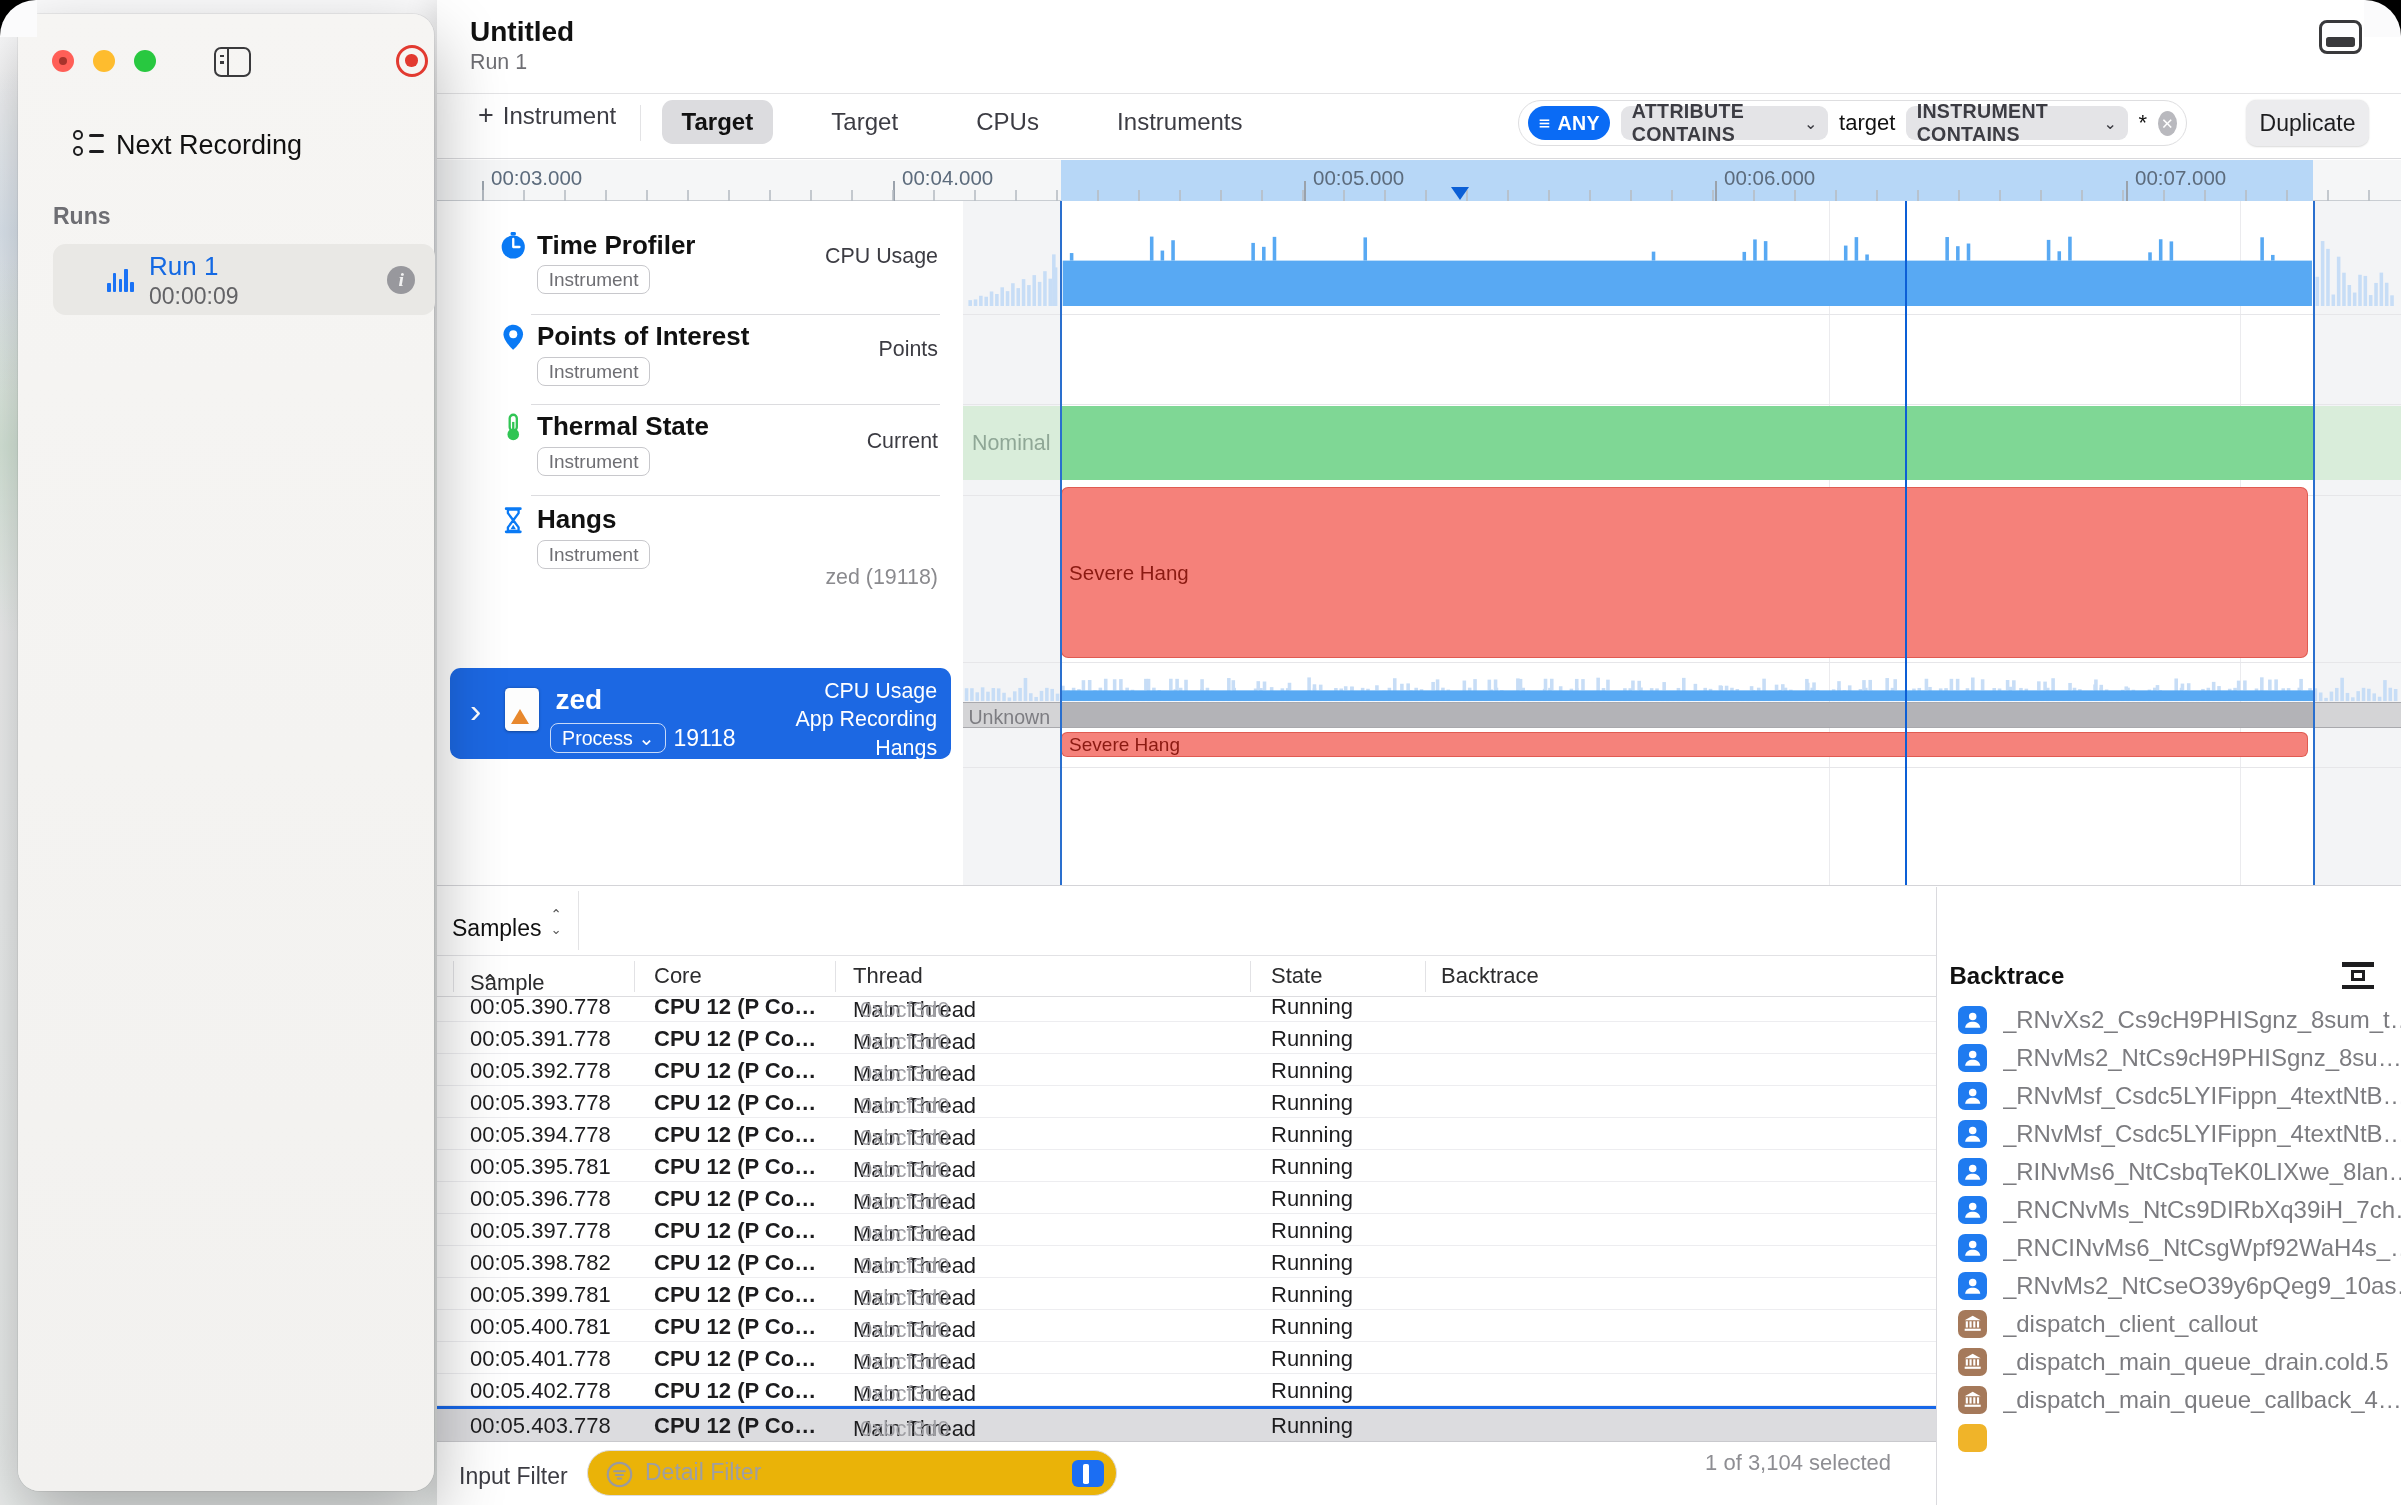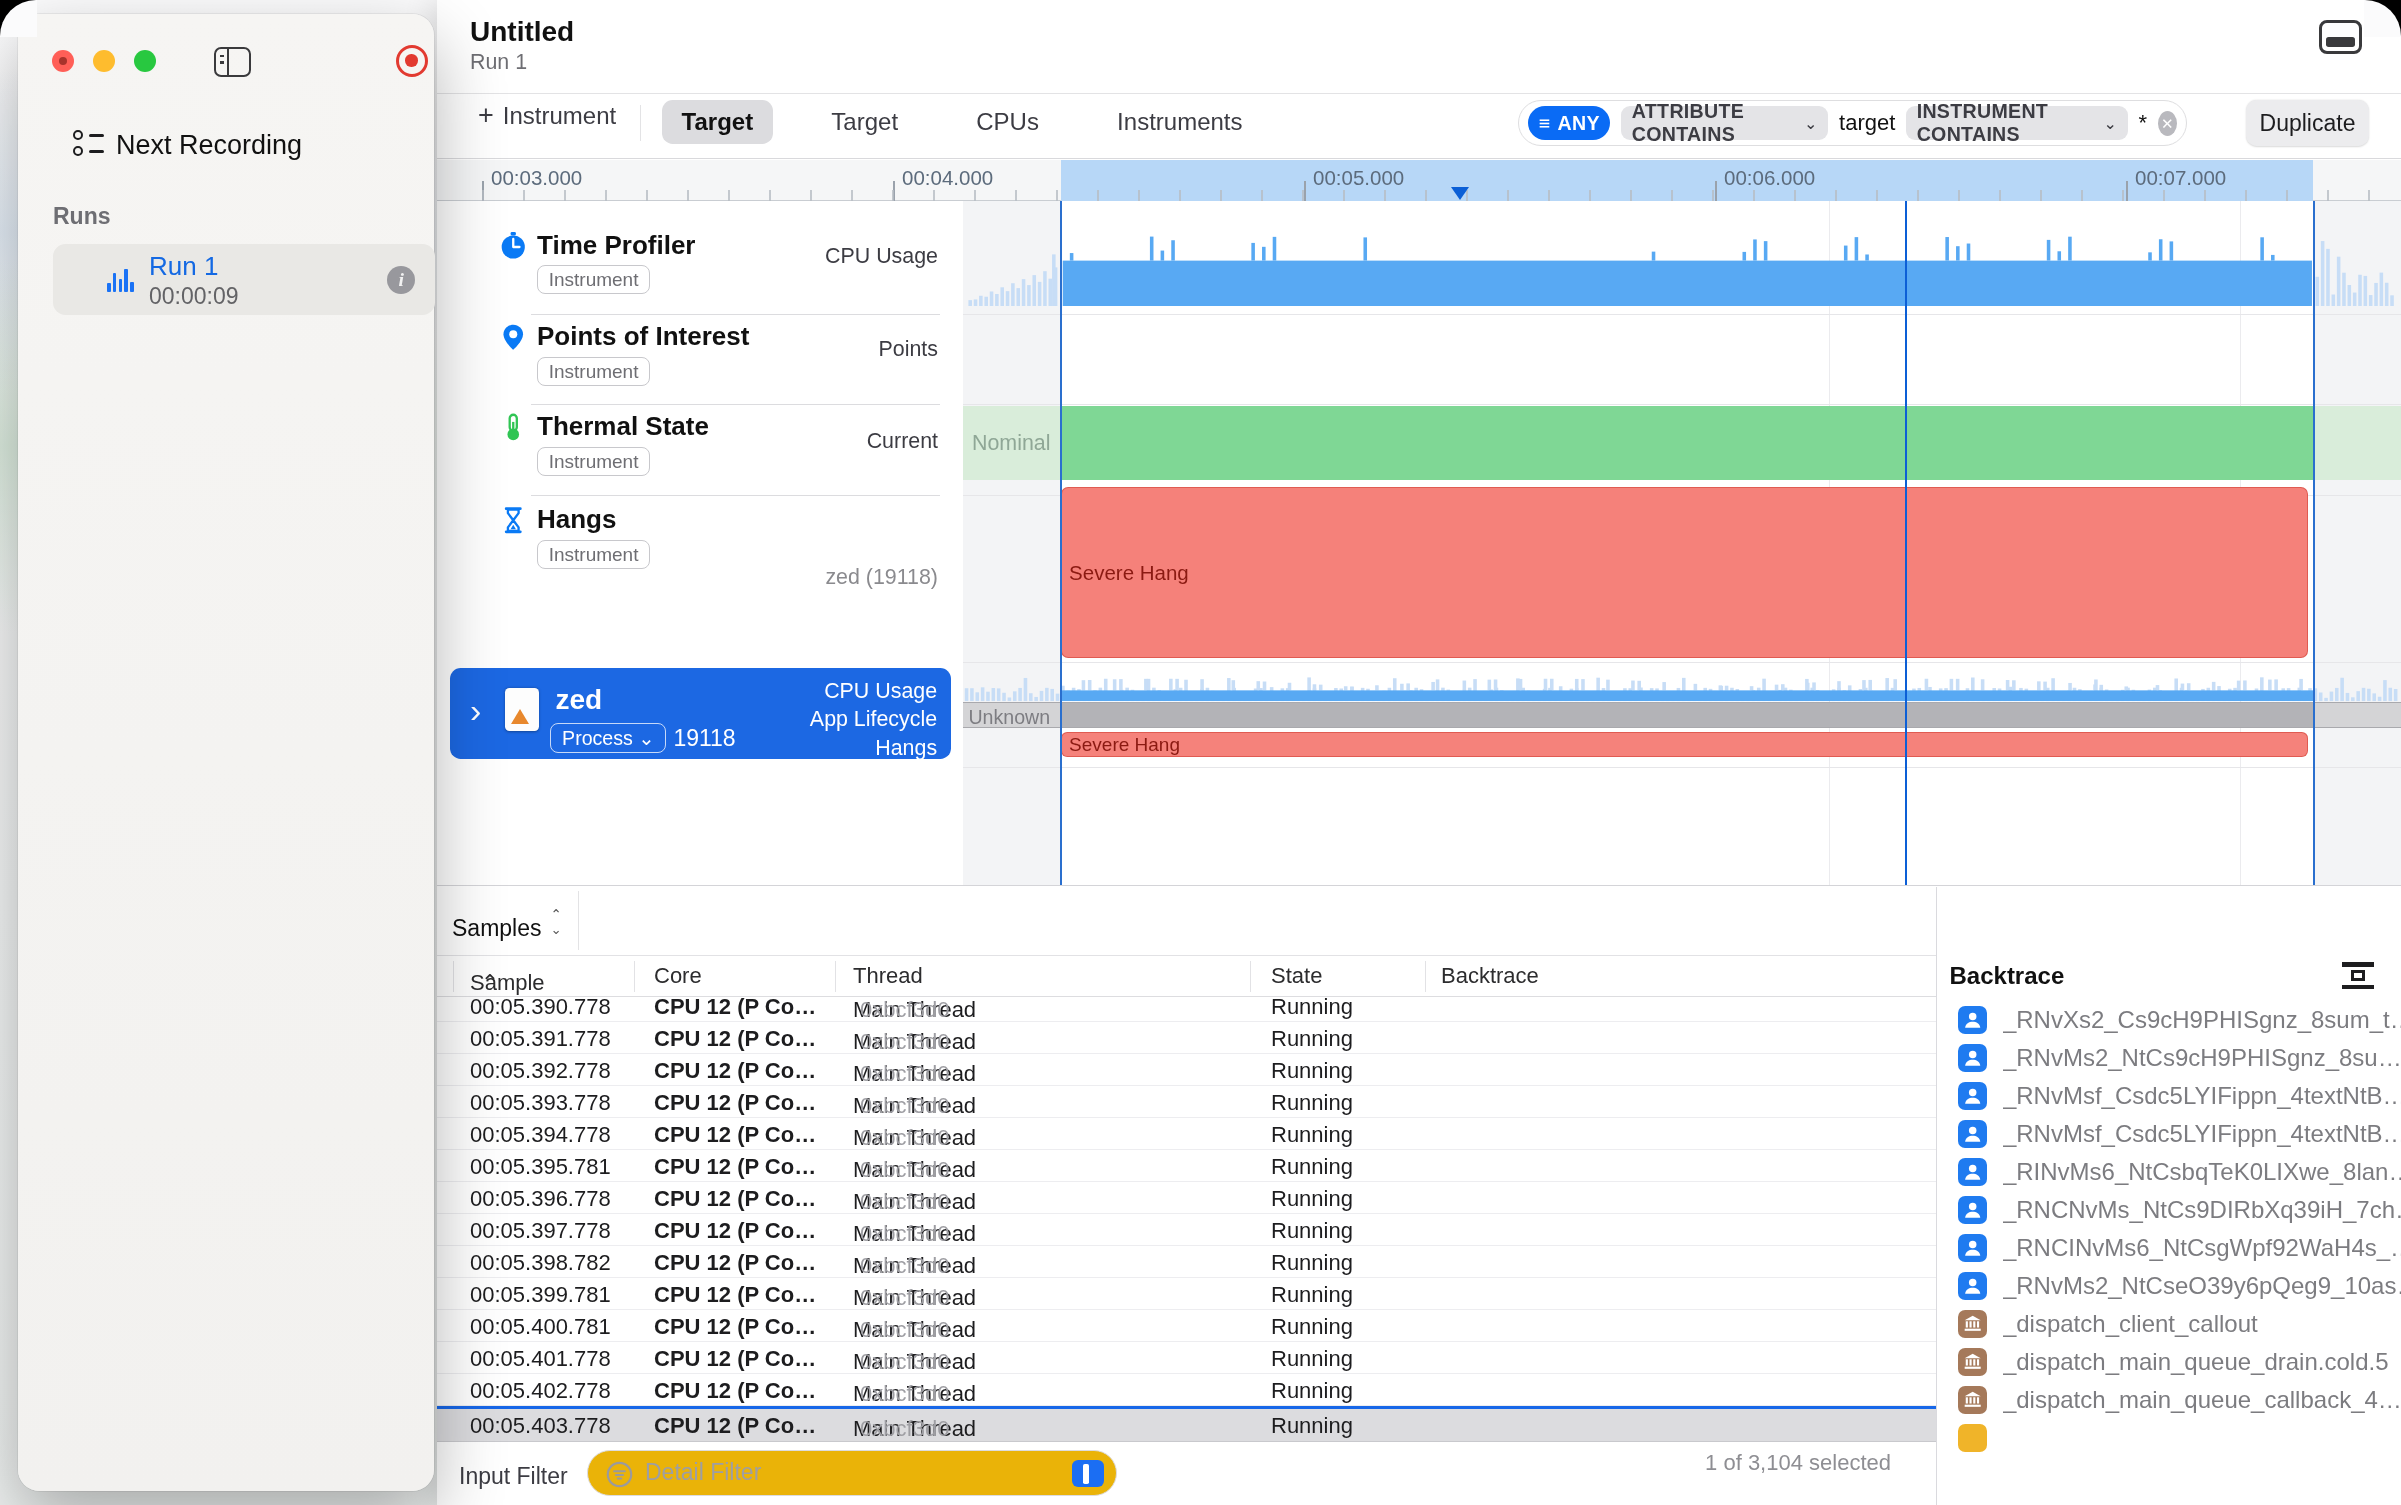--- a/index.html
+++ b/index.html
@@ -353,21 +353,21 @@
       <div class="irlabel dim" style="top:70px">zed (19118)</div>
     </div>
 
     <div class="procrow">
       <div class="chev">›</div>
       <div class="appicon"></div>
       <div class="pname">zed</div>
       <div class="procpill">Process ⌄</div>
       <div class="procpid">19118</div>
       <div class="procright" style="top:10.7px">CPU Usage</div>
-      <div class="procright" style="top:39px">App Lifecycle</div>
+      <div class="procright" style="top:39px">App Recording</div>
       <div class="procright" style="top:68px">Hangs</div>
     </div>
   </div>
   <div class="vdiv" style="left:526px;top:201px;height:684px"></div>
 
   <div class="tracks">
     <div class="dimband" style="left:0;width:98px"></div>
     <div class="dimband" style="left:1351px;width:87px"></div>
     <div class="gridv" style="left:866px"></div>
     <div class="gridv" style="left:1277px"></div>

